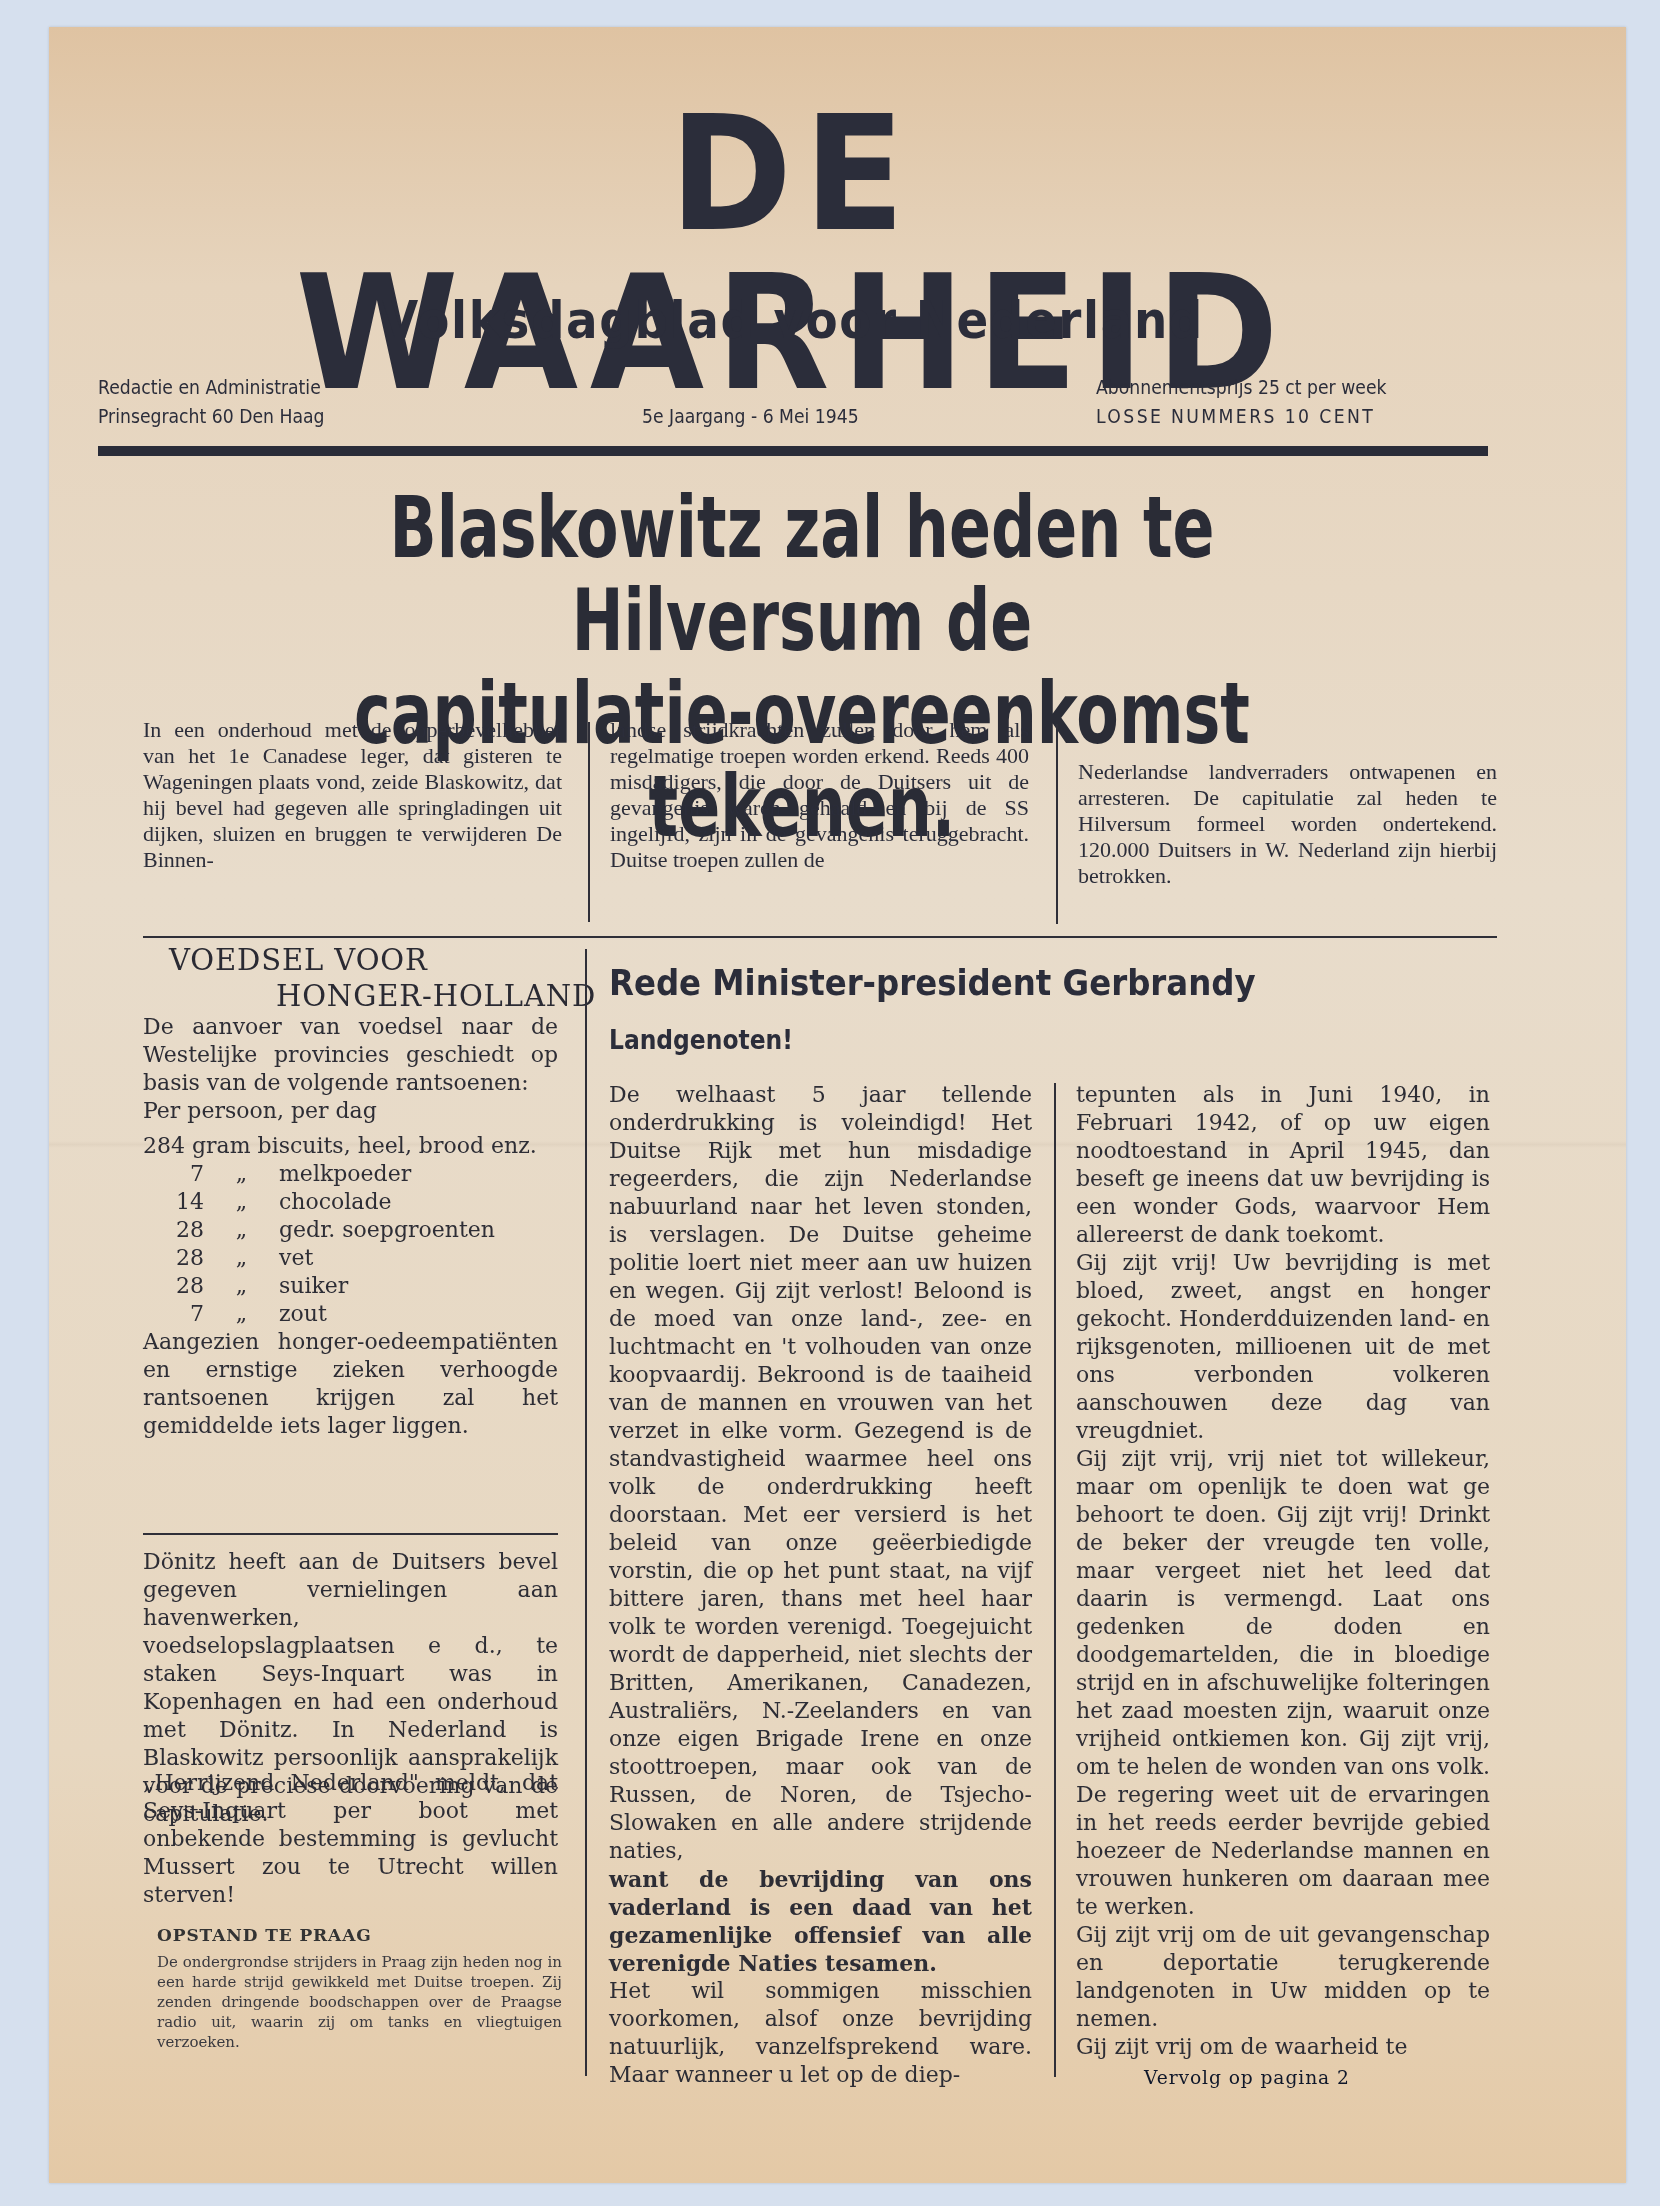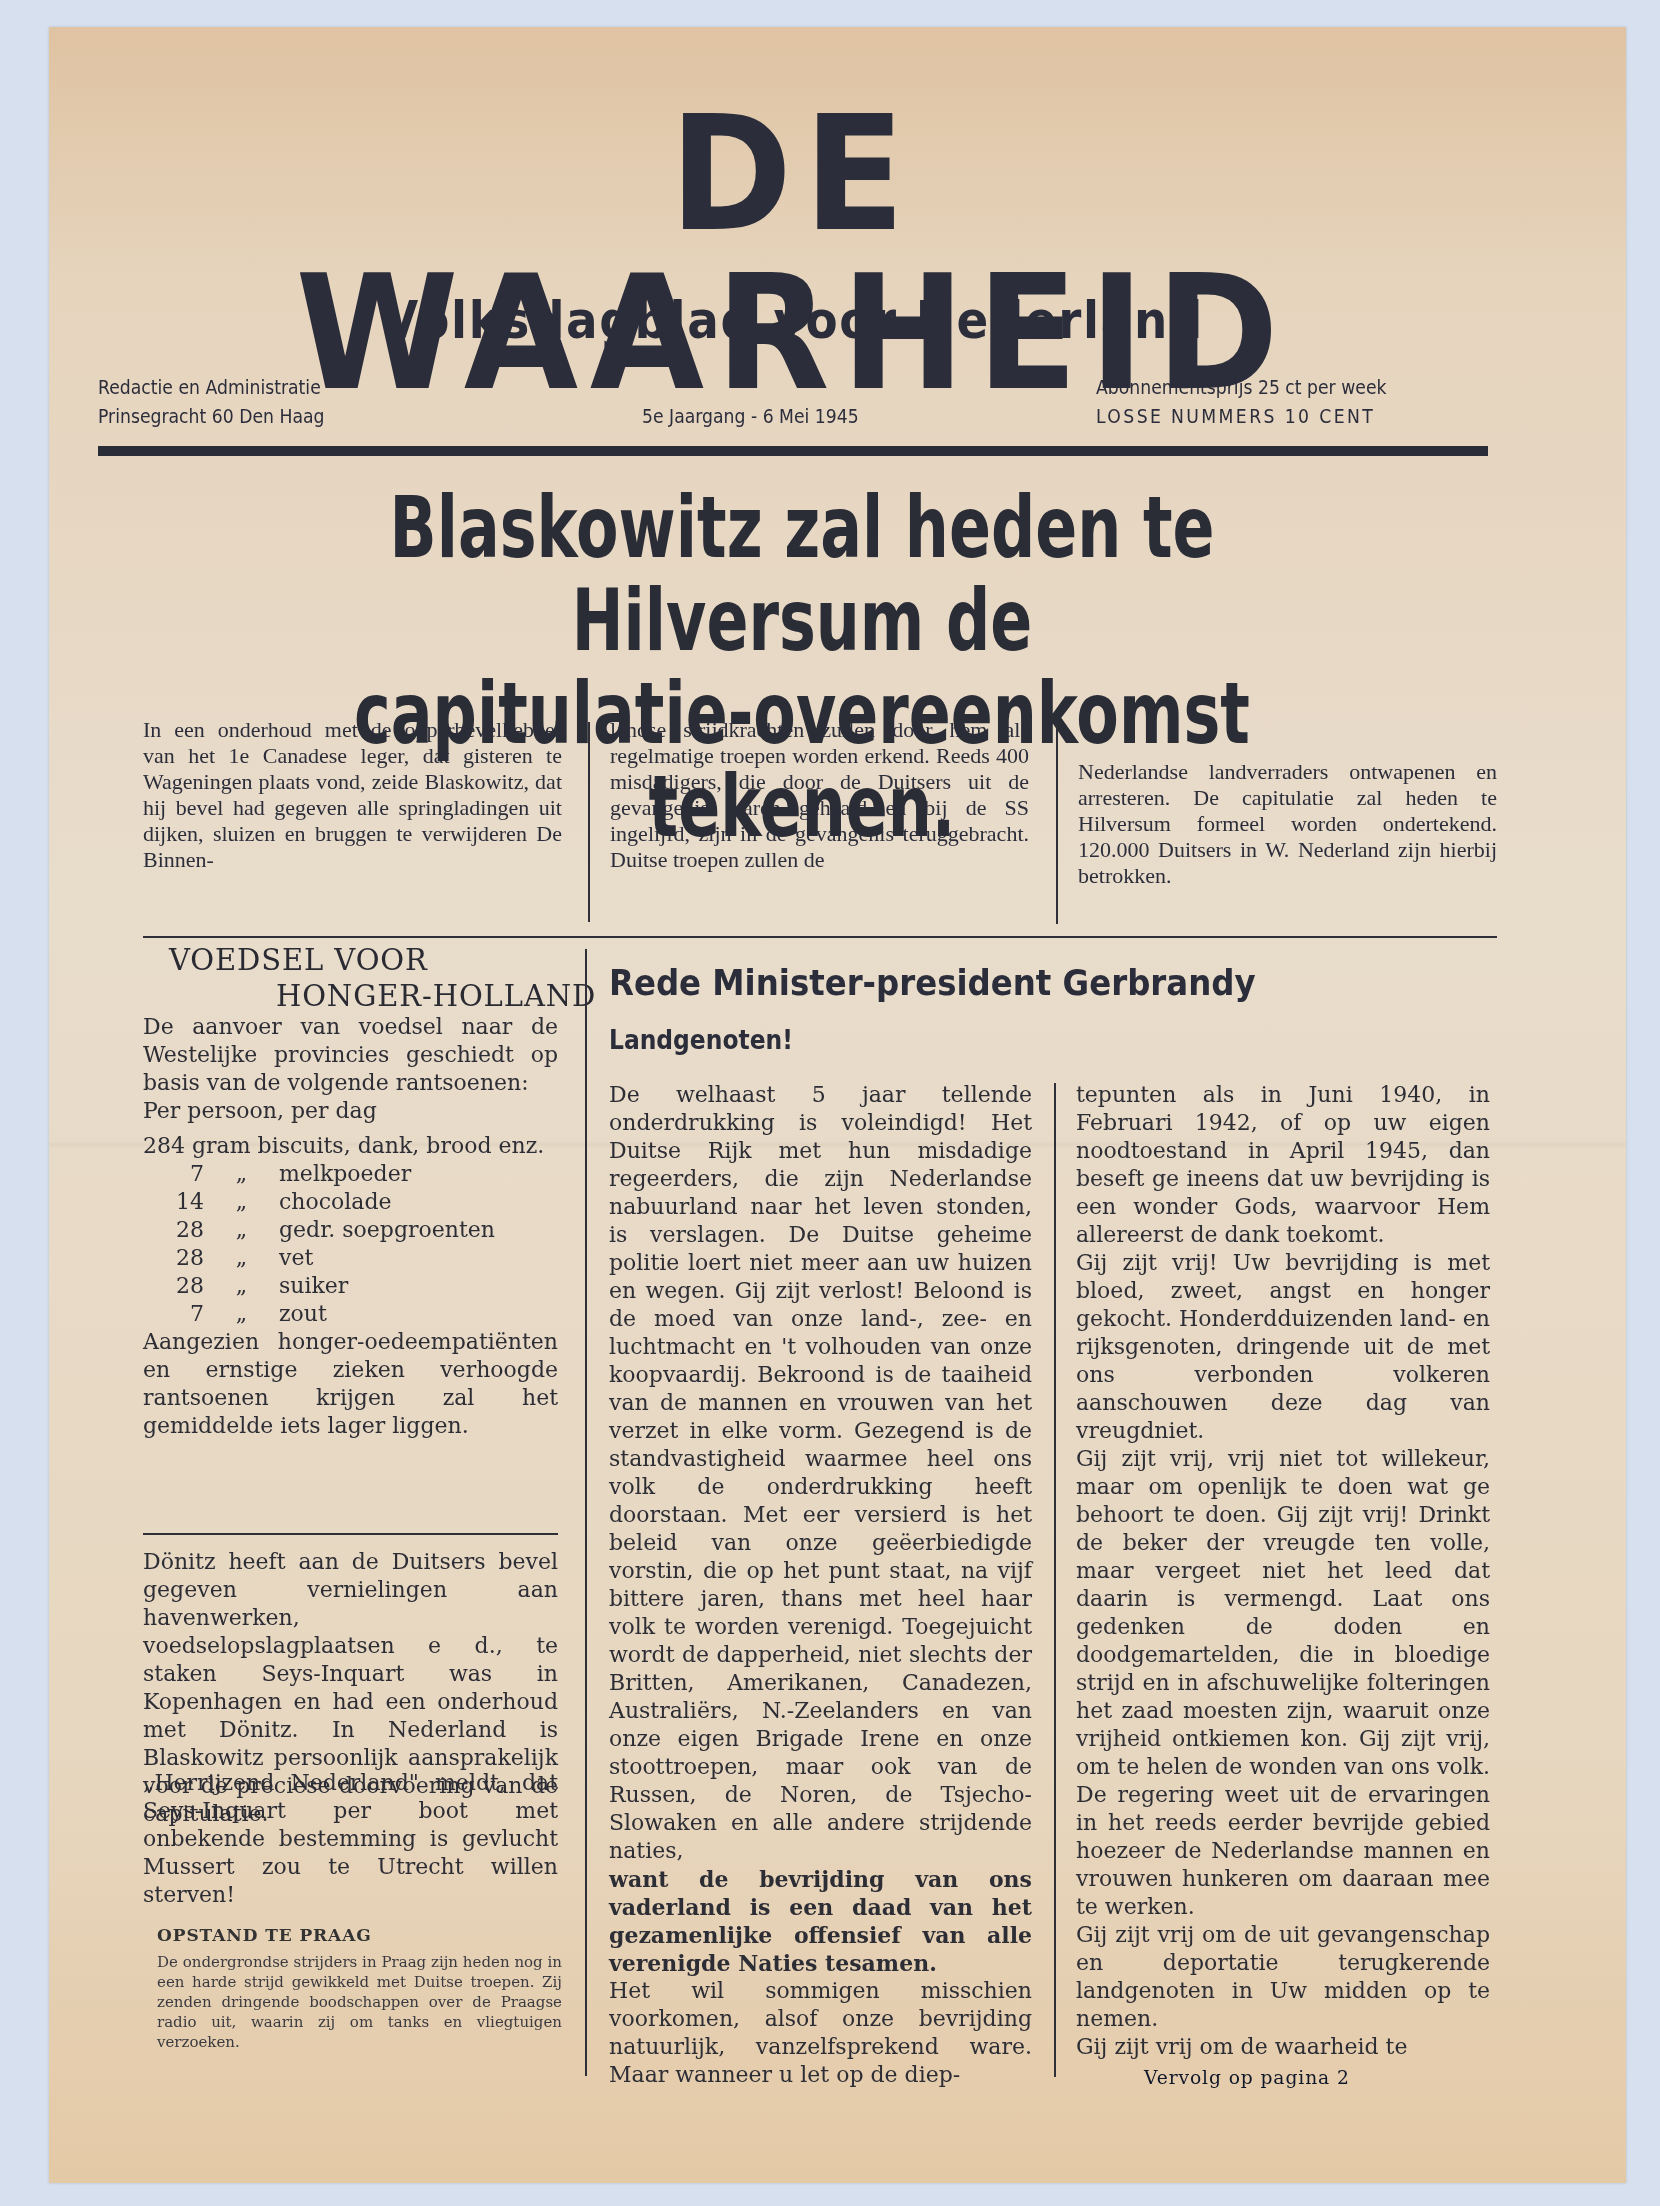--- a/index.html
+++ b/index.html
@@ -115,21 +115,21 @@
 
 <div class="abs food-title">
   <span>VOEDSEL VOOR</span>
   <span class="l2">HONGER-HOLLAND</span>
 </div>
 <div class="abs body-col food-body">
   <p>De aanvoer van voedsel naar de Westelijke provincies geschiedt op basis van de volgende rantsoenen:</p>
   <p style="margin-bottom:7.1px;">Per persoon, per dag</p>
   <div class="ration">
     <div class="ration-row">
-      <span>284</span>&nbsp;<span>gram</span>&nbsp;<span>biscuits, dank, brood enz.</span>
+      <span>284</span>&nbsp;<span>gram</span>&nbsp;<span>biscuits, heel, brood enz.</span>
     </div>
     <div class="ration-row">
         <span class="q">7</span>
         <span class="u">„</span>
         <span>melkpoeder</span>
       </div>
     <div class="ration-row">
         <span class="q">14</span>
         <span class="u">„</span>
         <span>chocolade</span>
@@ -178,20 +178,20 @@
 <div class="abs body-col gerb-col1">
   <p>De welhaast 5 jaar tellende onderdrukking is voleindigd! Het Duitse Rijk met hun misdadige regeerders, die zijn Nederlandse nabuurland naar het leven stonden, is verslagen. De Duitse geheime politie loert niet meer aan uw huizen en wegen. Gij zijt verlost! Beloond is de moed van onze land-, zee- en luchtmacht en 't volhouden van onze koopvaardij. Bekroond is de taaiheid van de mannen en vrouwen van het verzet in elke vorm. Gezegend is de standvastigheid waarmee heel ons volk de onderdrukking heeft doorstaan. Met eer versierd is het beleid van onze geëerbiedigde vorstin, die op het punt staat, na vijf bittere jaren, thans met heel haar volk te worden verenigd. Toegejuicht wordt de dapperheid, niet slechts der Britten, Amerikanen, Canadezen, Australiërs, N.-Zeelanders en van onze eigen Brigade Irene en onze stoottroepen, maar ook van de Russen, de Noren, de Tsjecho-Slowaken en alle andere strijdende naties,</p>
   <p style="font-weight:bold;">want de bevrijding van ons vaderland is een daad van het gezamenlijke offensief van alle verenigde Naties tesamen.</p>
   <p>Het wil sommigen misschien voorkomen, alsof onze bevrijding natuurlijk, vanzelfsprekend ware. Maar wanneer u let op de diep-</p>
 </div>
 
 <div class="vline" style="left:1054px; top:1083px; height:994px;"></div>
 
 <div class="abs body-col gerb-col2">
   <p>tepunten als in Juni 1940, in Februari 1942, of op uw eigen noodtoestand in April 1945, dan beseft ge ineens dat uw bevrijding is een wonder Gods, waarvoor Hem allereerst de dank toekomt.</p>
-  <p>Gij zijt vrij! Uw bevrijding is met bloed, zweet, angst en honger gekocht. Honderdduizenden land- en rijksgenoten, dringende uit de met ons verbonden volkeren aanschouwen deze dag van vreugdniet.</p>
+  <p>Gij zijt vrij! Uw bevrijding is met bloed, zweet, angst en honger gekocht. Honderdduizenden land- en rijksgenoten, millioenen uit de met ons verbonden volkeren aanschouwen deze dag van vreugdniet.</p>
   <p>Gij zijt vrij, vrij niet tot willekeur, maar om openlijk te doen wat ge behoort te doen. Gij zijt vrij! Drinkt de beker der vreugde ten volle, maar vergeet niet het leed dat daarin is vermengd. Laat ons gedenken de doden en doodgemartelden, die in bloedige strijd en in afschuwelijke folteringen het zaad moesten zijn, waaruit onze vrijheid ontkiemen kon. Gij zijt vrij, om te helen de wonden van ons volk. De regering weet uit de ervaringen in het reeds eerder bevrijde gebied hoezeer de Nederlandse mannen en vrouwen hunkeren om daaraan mee te werken.</p>
   <p>Gij zijt vrij om de uit gevangenschap en deportatie terugkerende landgenoten in Uw midden op te nemen.</p>
   <p>Gij zijt vrij om de waarheid te</p>
 </div>
 
 <div class="abs vervolg">Vervolg op pagina 2</div>
 
 
 </body></html>

